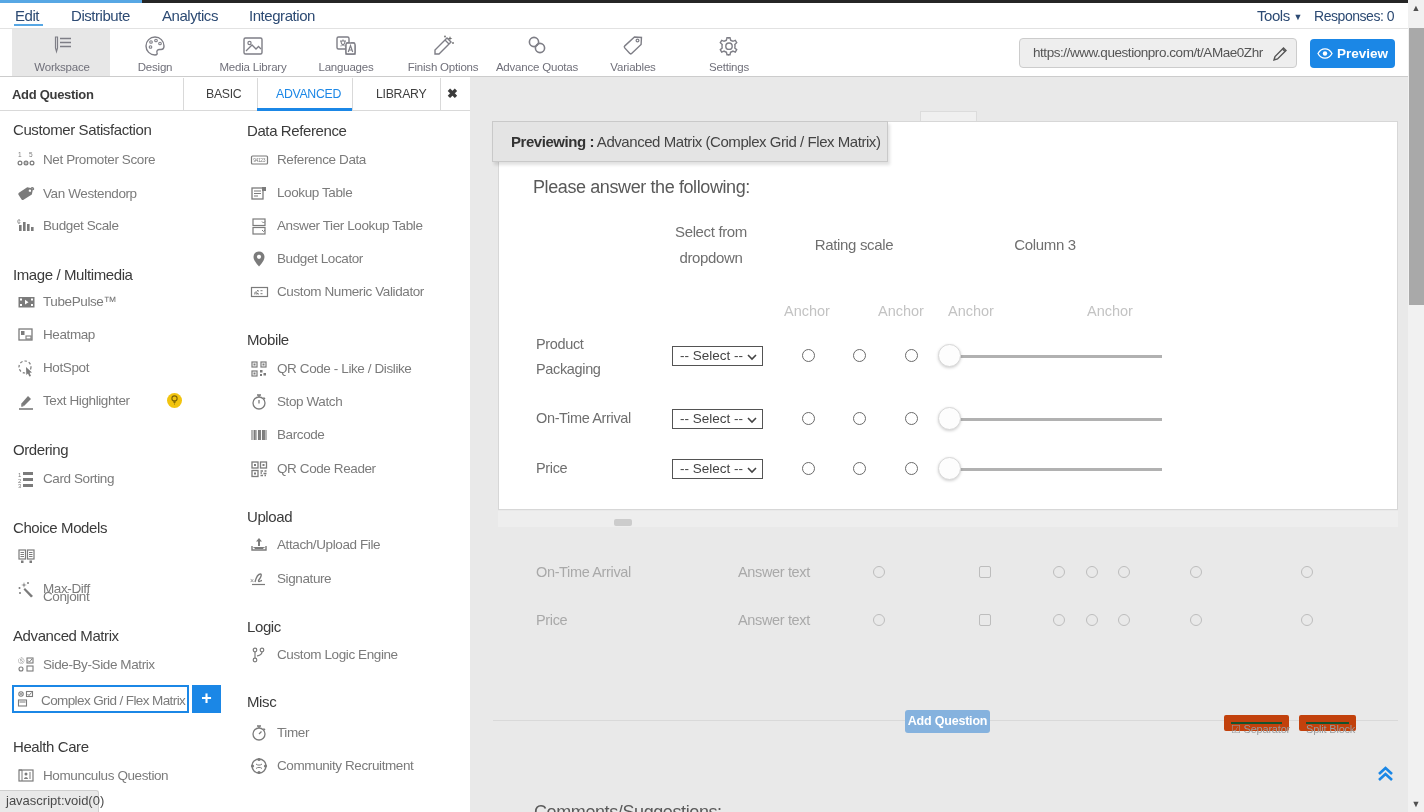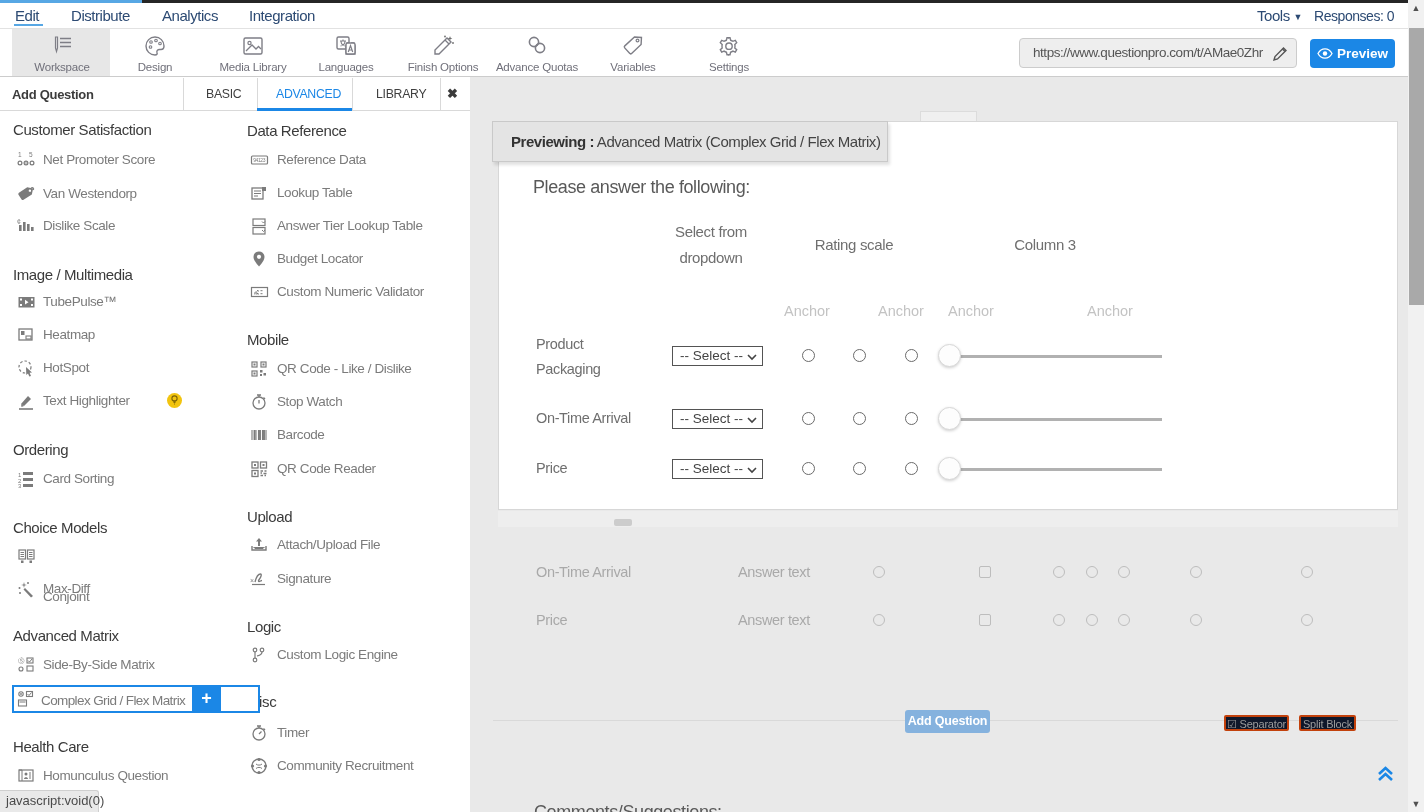--- a/index.html
+++ b/index.html
@@ -31,21 +31,21 @@
   .phead .title { position:absolute; left:12px; top:9px; font-size:13px; font-weight:bold; color:#3c3c3c; letter-spacing:-0.3px; }
   .ptab { position:absolute; top:9px; font-size:12.3px; color:#3f3f3f; letter-spacing:-0.3px; }
   .vline { position:absolute; top:0; width:1px; height:33px; background:#d9d9d9; }
   .adv-underline { position:absolute; left:257px; top:108px; width:95px; height:3px; background:#1b87e6; }
 
   .sechead { position:absolute; font-size:15px; color:#3b3b3b; letter-spacing:-0.4px; }
   .item { position:absolute; font-size:13.5px; color:#7b7b7b; letter-spacing:-0.4px; }
   .item svg { position:absolute; top:50%; margin-top:-9px; }
   .item .txt { position:absolute; white-space:nowrap; }
 
-  .selbox { position:absolute; left:12px; top:685px; width:248px; height:28px; border:2px solid #1b87e6; background:#fff; }
+  .selbox { position:absolute; left:12px; top:685px; width:177px; height:28px; border:2px solid #1b87e6; background:#fff; }
   .selbox .txt { position:absolute; left:27px; top:6px; font-size:13.5px; color:#7b7b7b; white-space:nowrap; letter-spacing:-0.6px; }
   .plusbtn { position:absolute; left:192px; top:685px; width:29px; height:28px; background:#1b87e6; color:#fff; font-size:18px; text-align:center; line-height:26px; font-weight:bold; }
 
   .statusbar { position:absolute; left:0px; top:790px; width:99px; height:22px; background:#e9e9e9; border:1px solid #cfcfcf; border-left:none; border-bottom:none; border-top-right-radius:3px; font-size:13px; color:#4a4a4a; line-height:20px; padding-left:6px; }
 
   
   .main { position:absolute; left:470px; top:77px; width:938px; height:735px; background:#e9e9e9; }
   .minitab { position:absolute; left:920px; top:111px; width:57px; height:11px; background:#f0f0f0; border:1px solid #dcdcdc; border-bottom:none; }
   .card { position:absolute; left:498px; top:121px; width:900px; height:389px; background:#fff; border:1px solid #d7d7d7; }
   .tooltip { position:absolute; left:492px; top:121px; width:396px; height:41px; background:#e4e4e4; border:1px solid #c9c9c9; box-shadow:2px 3px 3px rgba(0,0,0,0.12); font-size:15px; color:#444; line-height:39px; padding-left:18px; white-space:nowrap; letter-spacing:-0.45px; }
@@ -59,21 +59,21 @@
   .slider-track { position:absolute; height:3px; background:#b1b1b1; }
   .slider-thumb { position:absolute; width:23px; height:23px; background:#fdfdfd; border:1px solid #d8d8d8; border-radius:50%; box-shadow:0 1px 3px rgba(0,0,0,0.18); }
 
   
   .faded { color:#a9a9a9; position:absolute; font-size:14.5px; letter-spacing:-0.35px; }
   .fradio { position:absolute; width:12px; height:12px; border:1px solid #bdbdbd; border-radius:50%; background:transparent; }
   .fcheck { position:absolute; width:12px; height:12px; border:1px solid #bdbdbd; border-radius:2px; background:transparent; }
 
   .divline { position:absolute; left:493px; top:720px; width:905px; height:1px; background:#d9d9d9; }
   .addqbtn { position:absolute; left:905px; top:710px; width:85px; height:23px; background:#85b2de; border-radius:3px; color:#fff; font-size:12.5px; font-weight:bold; text-align:center; line-height:23px; white-space:nowrap; letter-spacing:-0.2px; }
-  .smallbtn { position:absolute; top:715px; height:16px; background:#0f172a; border:2px solid #c2410c; border-radius:2px; font-size:11px; color:#9b9b9b; line-height:14px; text-align:center; white-space:nowrap; letter-spacing:-0.2px; }
+  .smallbtn { position:absolute; top:715px; height:16px; background:#14532d; border:7px solid #c2410c; border-radius:2px; font-size:11px; color:#9b9b9b; line-height:14px; text-align:center; white-space:nowrap; letter-spacing:-0.2px; }
   .chevup { position:absolute; left:1377px; top:764px; color:#1b87e6; }
   .comments { position:absolute; left:534px; top:802px; font-size:18px; color:#5a5a5a; letter-spacing:-0.4px; }
 
   
   .sbar { position:absolute; left:1408px; top:0; width:16px; height:812px; background:#f1f1f1; }
   .sthumb { position:absolute; left:1409px; top:28px; width:15px; height:277px; background:#a9a9a9; }
   .sarrow { position:absolute; left:1408px; width:16px; height:16px; text-align:center; color:#505050; font-size:9px; line-height:16px; }
 </style>
 </head>
 <body>
@@ -212,21 +212,21 @@
         <div class="txt" style="left:26px; top:1px;">Van Westendorp</div>
       </div>
   <div class="item" style="left:17px; top:217px; height:18px;">
         <svg width="19" height="19" viewBox="0 0 19 19">
           <rect x="2" y="8" width="2.6" height="6" fill="#7b7b7b"></rect>
           <rect x="6" y="5" width="2.6" height="9" fill="#7b7b7b"></rect>
           <rect x="10" y="7" width="2.6" height="7" fill="#7b7b7b"></rect>
           <rect x="14" y="10" width="2.6" height="4" fill="#7b7b7b"></rect>
           <text x="0" y="7" font-size="7" fill="#7b7b7b">¢</text>
         </svg>
-        <div class="txt" style="left:26px; top:1px;">Dislike Scale</div>
+        <div class="txt" style="left:26px; top:1px;">Budget Scale</div>
       </div>
   <div class="sechead" style="left:13px; top:266px;">Image / Multimedia</div>
   <div class="item" style="left:17px; top:293px; height:18px;">
         <svg width="19" height="19" viewBox="0 0 19 19">
           <rect x="1.5" y="4" width="16" height="10.5" fill="#7b7b7b"></rect>
           <rect x="3" y="5.5" width="2" height="2" fill="#fff"></rect>
           <rect x="3" y="11" width="2" height="2" fill="#fff"></rect>
           <rect x="14" y="5.5" width="2" height="2" fill="#fff"></rect>
           <rect x="14" y="11" width="2" height="2" fill="#fff"></rect>
           <path d="M8 6.8 L11.5 9.2 L8 11.6 Z" fill="#fff"></path>

